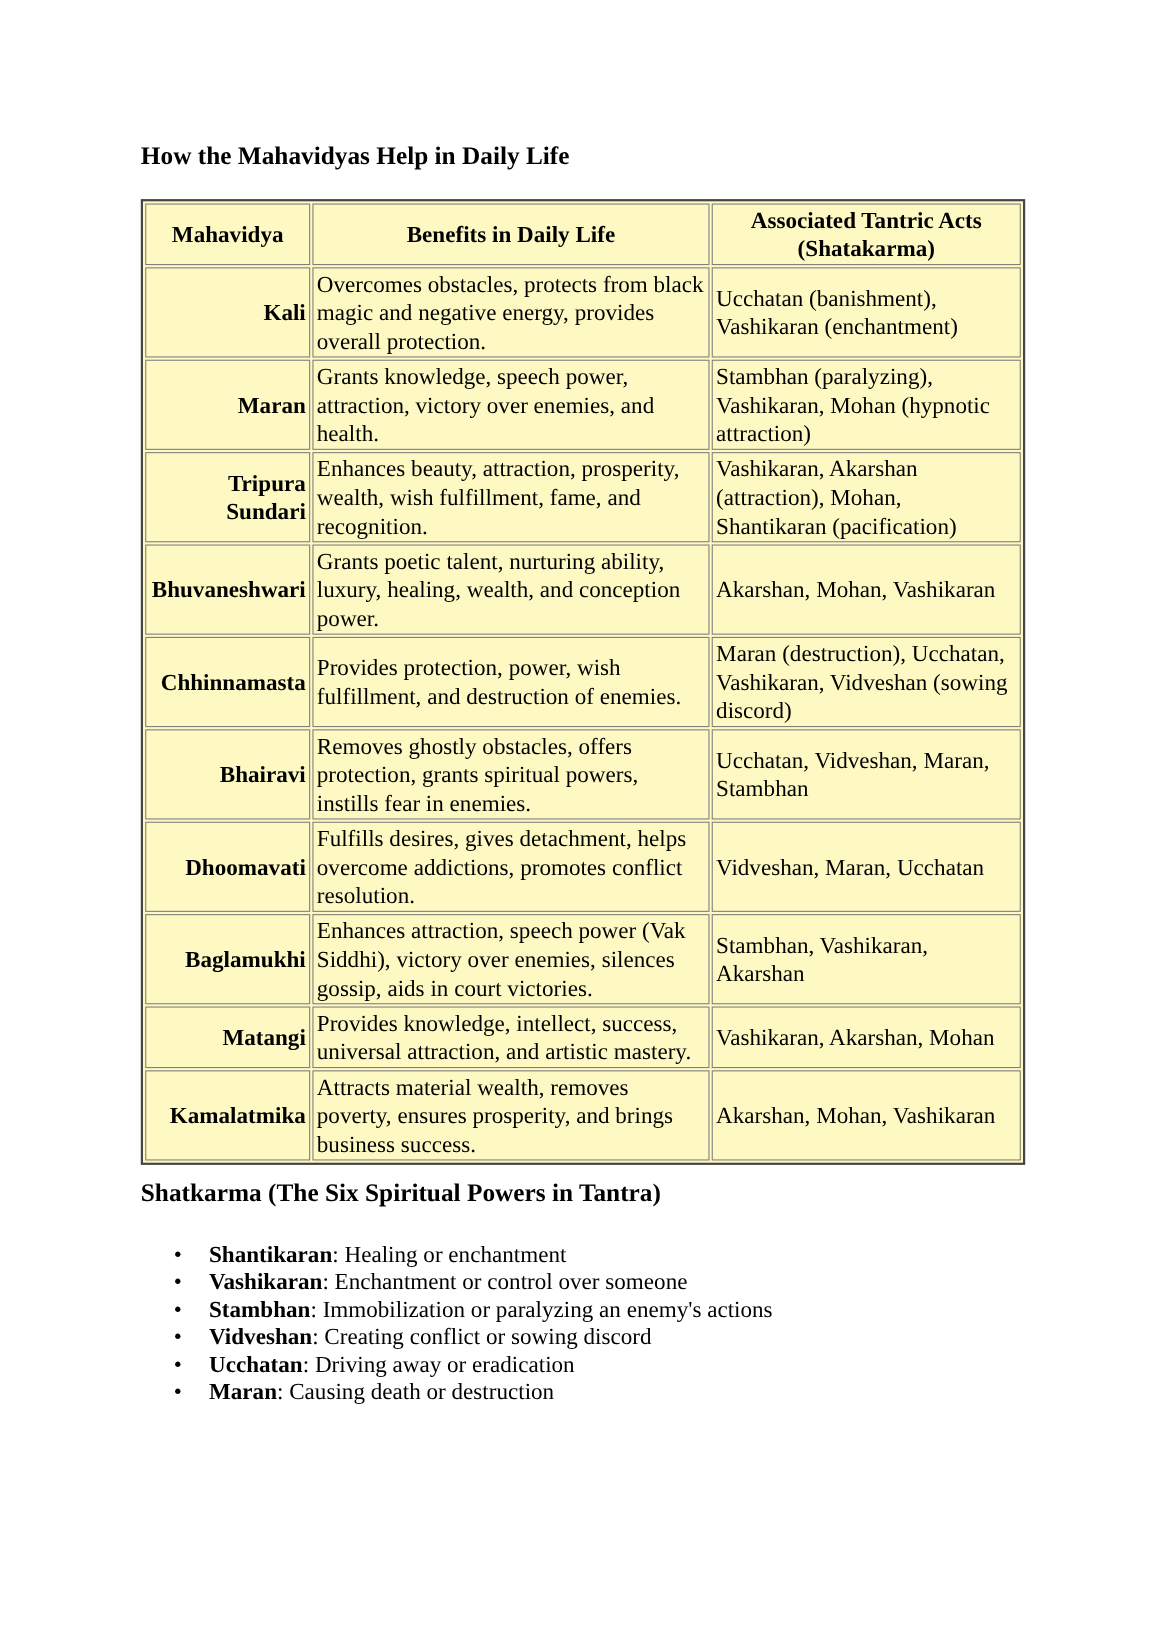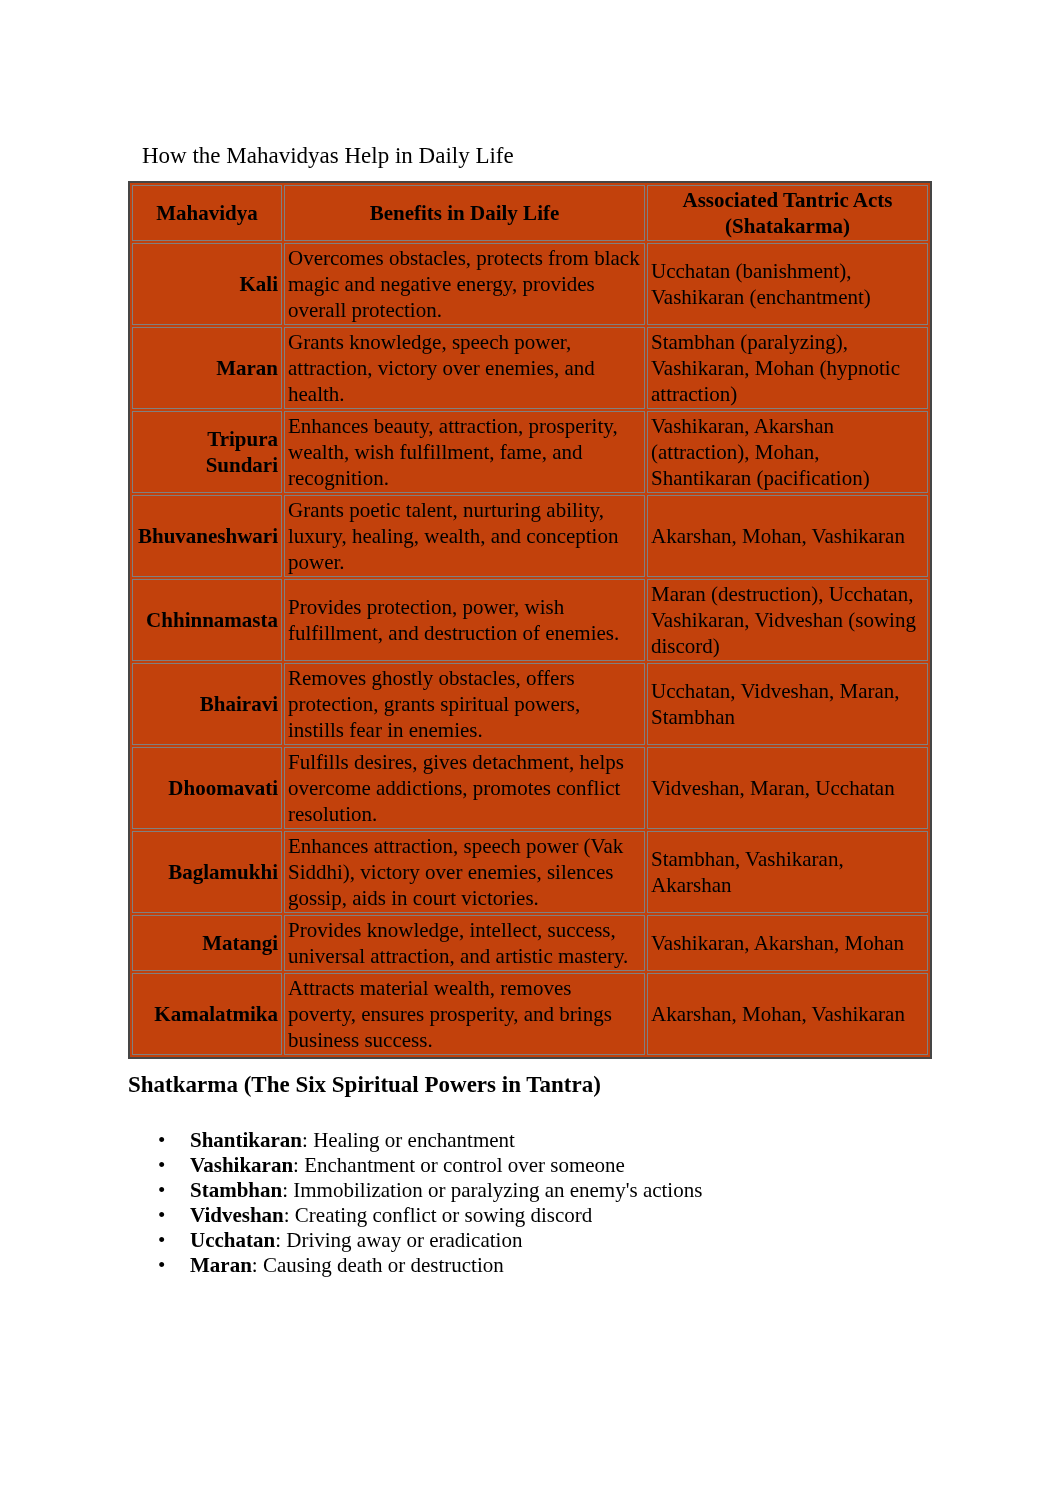--- a/index.html
+++ b/index.html
@@ -10,36 +10,36 @@
     background: #ffffff;
     color: #000000;
     font-family: "Liberation Serif", "DejaVu Serif", serif;
     position: relative;
   }
 
   .doc-title {
     position: absolute;
     left: 128px;
     top: 129px;
-    margin: 14px;
+    margin: 0;
     font-size: 23px;
-    font-weight: 400;
+    font-weight: 700;
     white-space: nowrap;
   }
 
   table.mahavidya-table {
     position: absolute;
     left: 128px;
     top: 181px;
     width: 804px;
     table-layout: fixed;
     border-collapse: separate;
     border-spacing: 2px;
     border: 2px solid #454545;
-    background: #c2410c;
+    background: #fef9c3;
   }
   col.c1 { width: 150px; }
   col.c2 { width: 361px; }
   col.c3 { width: 281px; }
 
   .mahavidya-table th,
   .mahavidya-table td {
     border: 1px solid #808080;
     font-size: 21px;
     line-height: 26px;

